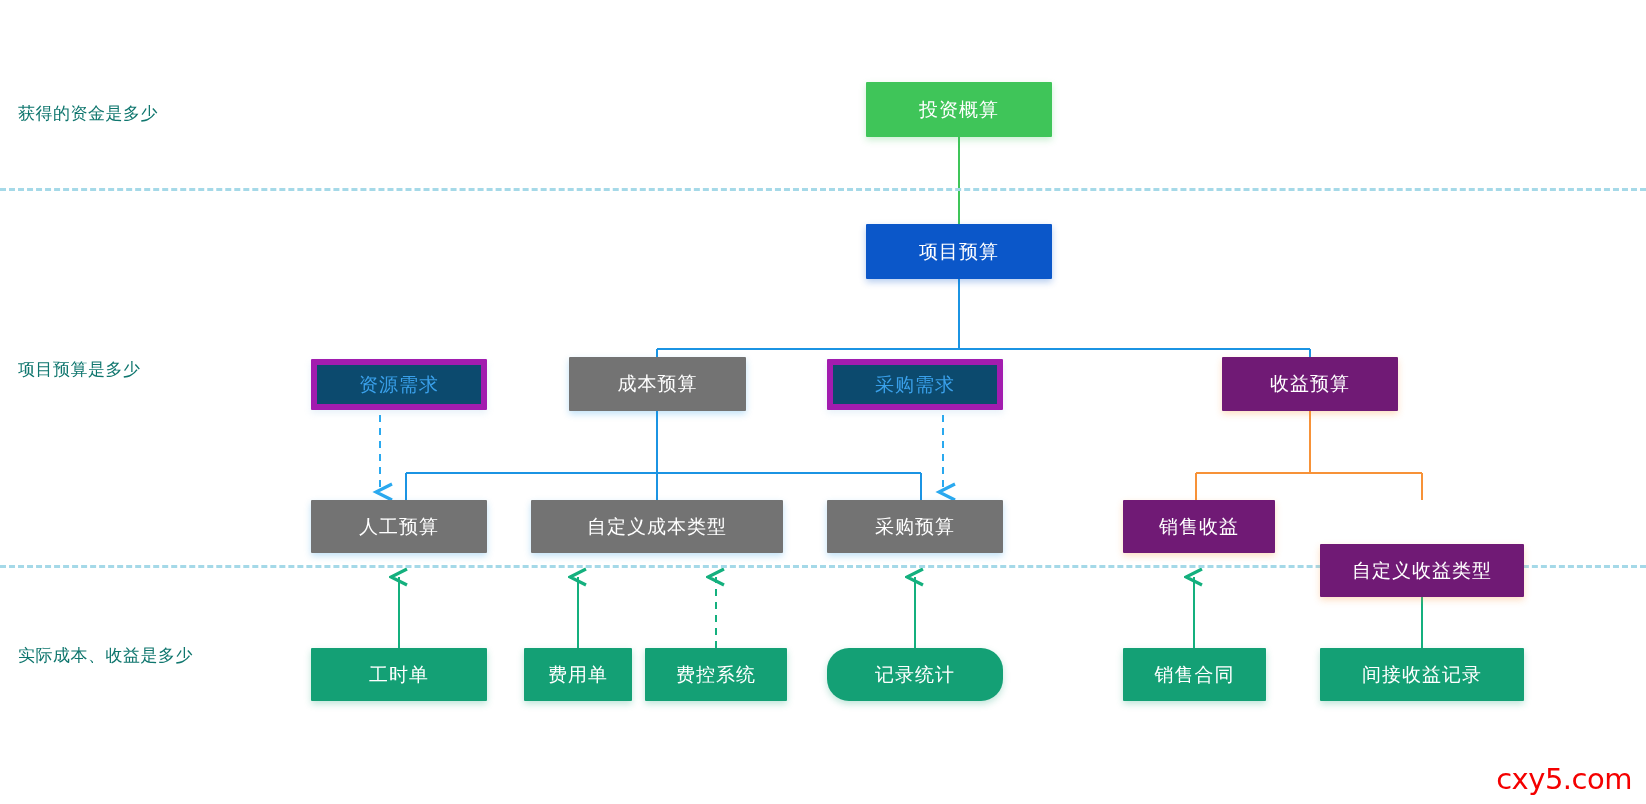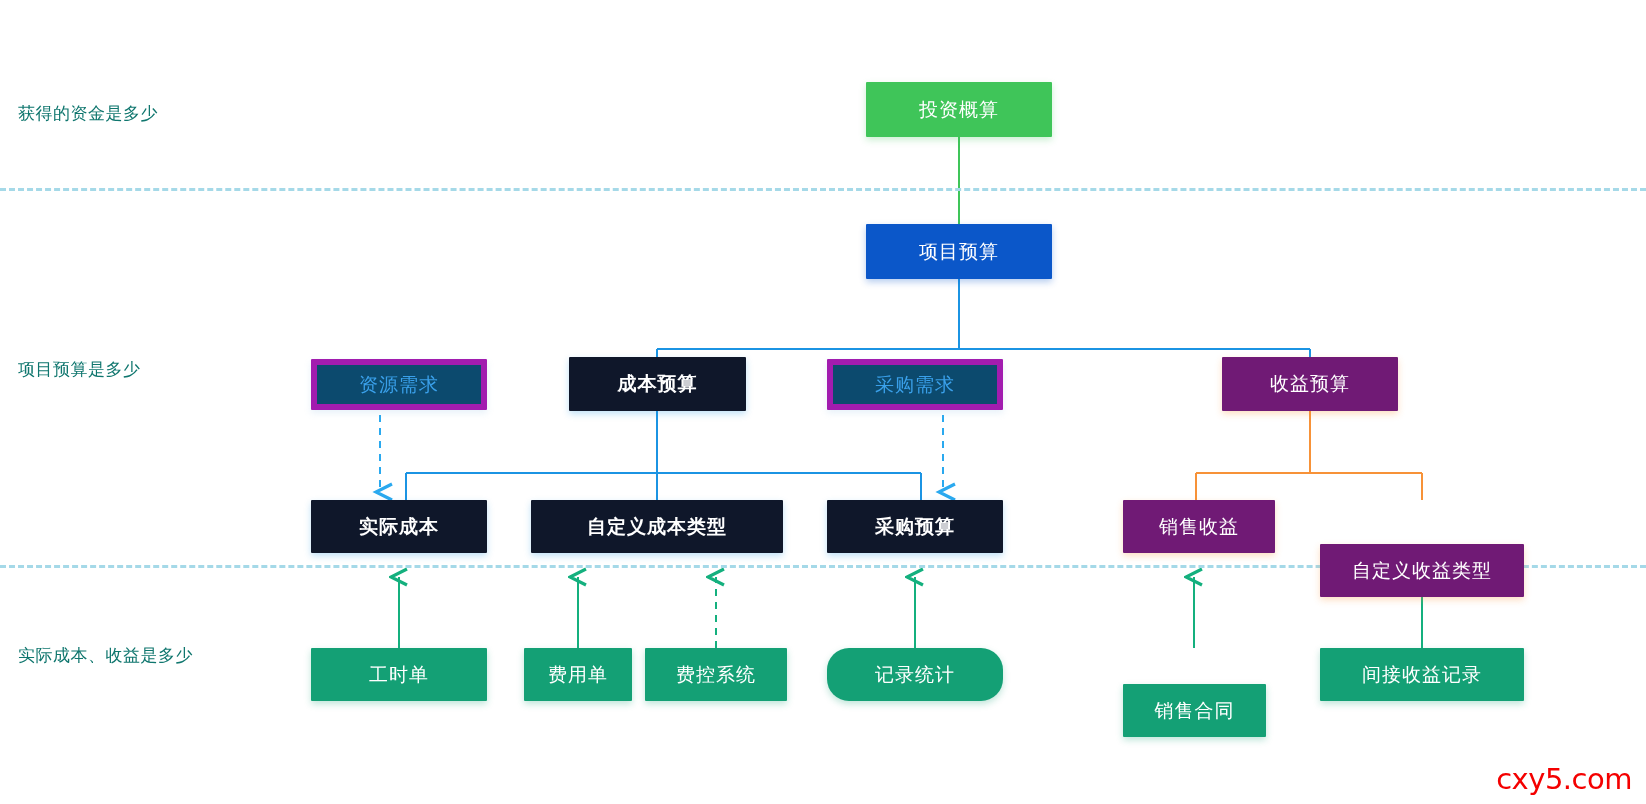--- a/index.html
+++ b/index.html
@@ -48,23 +48,22 @@
   }
   .n-green-top {
     background: #3fc559;
     box-shadow: 0 3px 7px rgba(63,197,89,0.28);
   }
   .n-darkblue {
     background: #0b57c9;
     box-shadow: 0 3px 7px rgba(11,87,201,0.30);
   }
   .n-blue {
-    background: #0f172a;
+    background: #737373;
     box-shadow: 0 3px 7px rgba(27,148,227,0.28);
-    font-weight: bold;
   }
   .n-outline {
     background: #0c4a6e;
     border: 6px solid #a21caf;
     color: #3aa0ea;
     box-shadow: 0 3px 7px rgba(120,180,220,0.18);
   }
   .n-orange {
     background: #701a75;
     box-shadow: 0 3px 7px rgba(247,146,56,0.30);
@@ -163,27 +162,27 @@
       <div class="swim-label" style="left: 18px; top: 644px;">实际成本、收益是多少</div>
     </div>
 
   <div id="nodes">
       <div class="node n-green-top filled" style="left: 866px; top: 82px; width: 186px; height: 55px;">投资概算</div>
       <div class="node n-darkblue filled" style="left: 866px; top: 224px; width: 186px; height: 55px;">项目预算</div>
       <div class="node n-outline" style="left: 311px; top: 359px; width: 176px; height: 51px;">资源需求</div>
       <div class="node n-blue filled" style="left: 569px; top: 357px; width: 177px; height: 54px;">成本预算</div>
       <div class="node n-outline" style="left: 827px; top: 359px; width: 176px; height: 51px;">采购需求</div>
       <div class="node n-orange filled" style="left: 1222px; top: 357px; width: 176px; height: 54px;">收益预算</div>
-      <div class="node n-blue filled" style="left: 311px; top: 500px; width: 176px; height: 53px;">实际成本</div>
+      <div class="node n-blue filled" style="left: 311px; top: 500px; width: 176px; height: 53px;">人工预算</div>
       <div class="node n-blue filled" style="left: 531px; top: 500px; width: 252px; height: 53px;">自定义成本类型</div>
       <div class="node n-blue filled" style="left: 827px; top: 500px; width: 176px; height: 53px;">采购预算</div>
       <div class="node n-orange filled" style="left: 1123px; top: 500px; width: 152px; height: 53px;">销售收益</div>
       <div class="node n-orange filled" style="left: 1320px; top: 500px; width: 204px; height: 53px; margin-top: 44px;">自定义收益类型</div>
       <div class="node n-green filled" style="left: 311px; top: 648px; width: 176px; height: 53px;">工时单</div>
       <div class="node n-green filled" style="left: 524px; top: 648px; width: 108px; height: 53px;">费用单</div>
       <div class="node n-green filled" style="left: 645px; top: 648px; width: 142px; height: 53px;">费控系统</div>
       <div class="node n-green filled" style="left: 827px; top: 648px; width: 176px; height: 53px; border-radius: 22px;">记录统计</div>
-      <div class="node n-green filled" style="left: 1123px; top: 648px; width: 143px; height: 53px; margin-top: 36px;">销售合同</div>
+      <div class="node n-green filled" style="left: 1123px; top: 648px; width: 143px; height: 53px;">销售合同</div>
       <div class="node n-green filled" style="left: 1320px; top: 648px; width: 204px; height: 53px;">间接收益记录</div>
     </div>
 
   <div class="watermark">cxy5.com</div>
 </div>
 
 </body></html>

